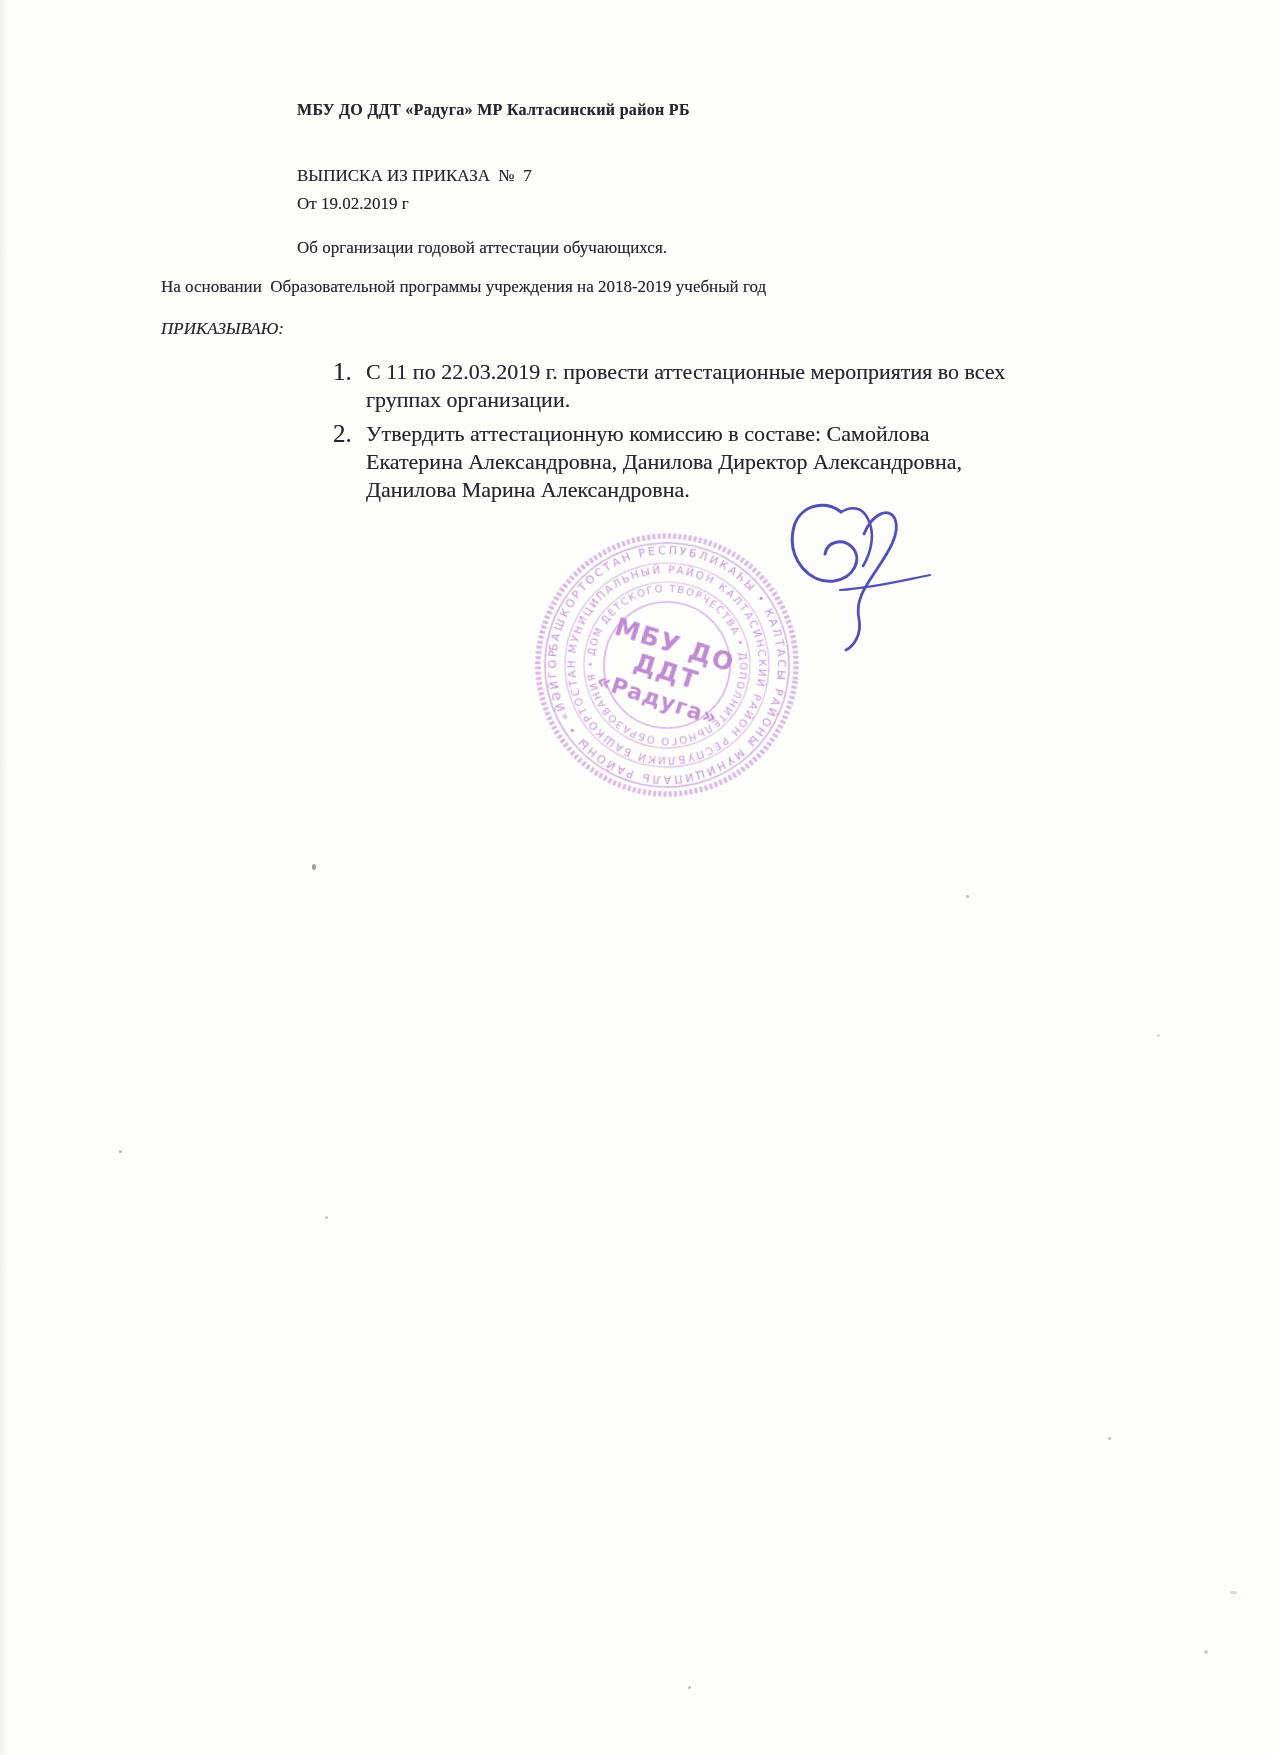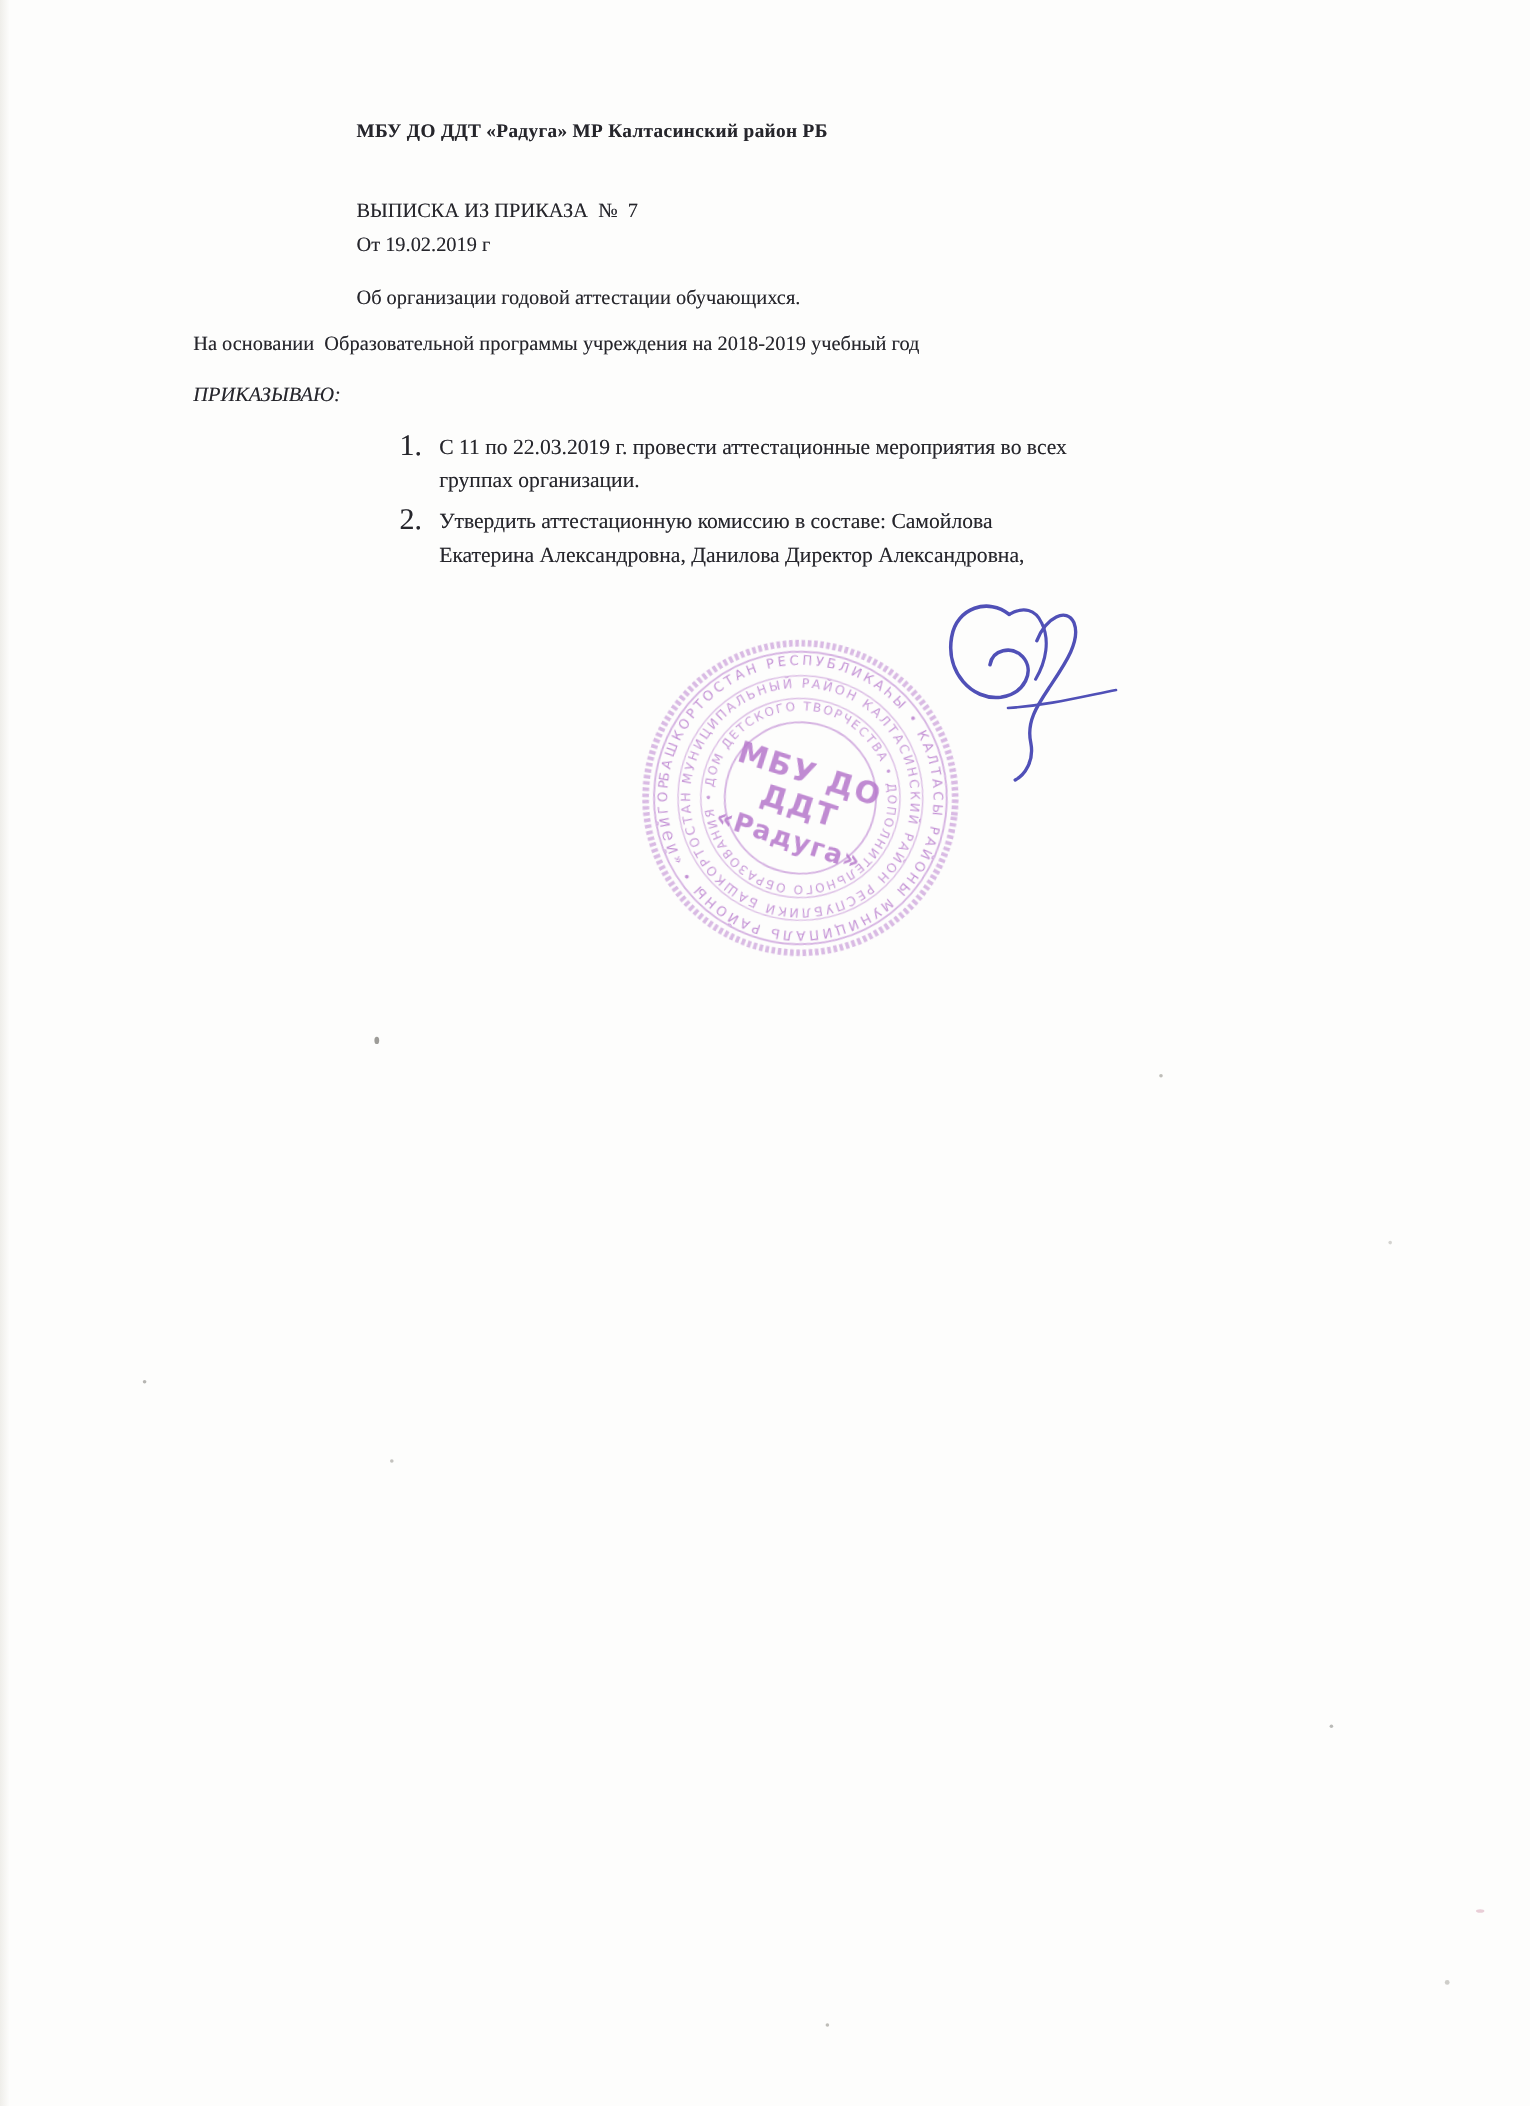--- a/index.html
+++ b/index.html
@@ -13,21 +13,21 @@
   .txt{
     position:absolute;white-space:pre-wrap;
     font-size:17px;line-height:28px;
     text-shadow:0 0 .5px rgba(40,40,60,.45);
   }
   .hdr{font-weight:bold;font-size:16px;letter-spacing:.3px;}
   .ital{font-style:italic;}
   .oitem{position:absolute;left:333px;display:flex;align-items:flex-start;}
   .onum{width:33px;flex:0 0 33px;font-size:25px;line-height:28px;text-shadow:0 0 .5px rgba(40,40,60,.45);}
   .olines{display:block;}
-  .oline{display:block;white-space:pre;font-size:18px;line-height:28px;text-shadow:0 0 .5px rgba(40,40,60,.45);}
+  .oline{display:block;white-space:pre;font-size:22px;line-height:28px;text-shadow:0 0 .5px rgba(40,40,60,.45);}
   .sigrow{position:absolute;left:680px;top:571px;display:flex;align-items:baseline;font-size:25px;line-height:28px;}
   .sigline{display:inline-block;width:136px;height:21px;border-bottom:2px solid rgba(44,44,51,.85);margin-right:9px;}
   .signame{text-shadow:0 0 .5px rgba(40,40,60,.45);}
   .stamp{
     position:absolute;left:534px;top:532px;width:266px;height:266px;
     transform:rotate(7deg);
     filter:blur(.4px);opacity:.82;mix-blend-mode:multiply;
   }
   .stamp text{font-family:"DejaVu Sans","Liberation Sans",sans-serif;}
   .sig{
@@ -55,20 +55,21 @@
     <span class="olines">
       <span class="oline">С 11 по 22.03.2019 г. провести аттестационные мероприятия во всех</span>
       <span class="oline">группах организации.</span>
     </span>
   </div>
   <div class="oitem" style="top:420px;">
     <span class="onum">2.</span>
     <span class="olines">
       <span class="oline">Утвердить аттестационную комиссию в составе: Самойлова</span>
       <span class="oline">Екатерина Александровна, Данилова Директор Александровна,</span>
+      <span class="oline">Данилова Марина Александровна.</span>
     </span>
   </div>
 
 
   <svg class="stamp" viewBox="0 0 266 266" aria-hidden="true">
     <defs>
       <path id="ring-o" d="M22,133 a111,111 0 1,1 222,0 a111,111 0 1,1 -222,0"></path>
       <path id="ring-m" d="M41,133 a92,92 0 1,1 184,0 a92,92 0 1,1 -184,0"></path>
       <path id="ring-i" d="M60,133 a73,73 0 1,1 146,0 a73,73 0 1,1 -146,0"></path>
     </defs>

